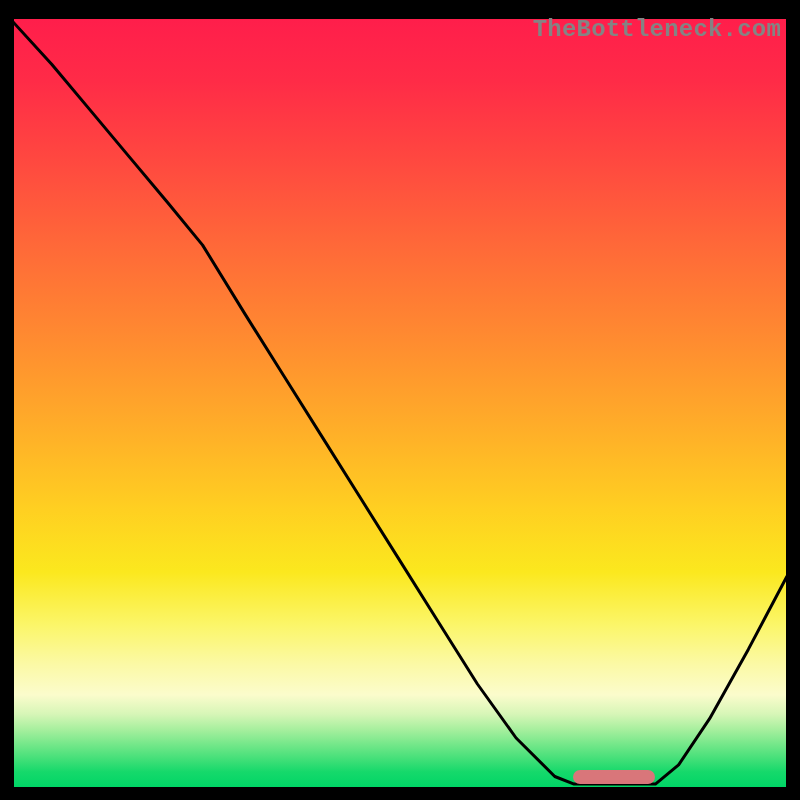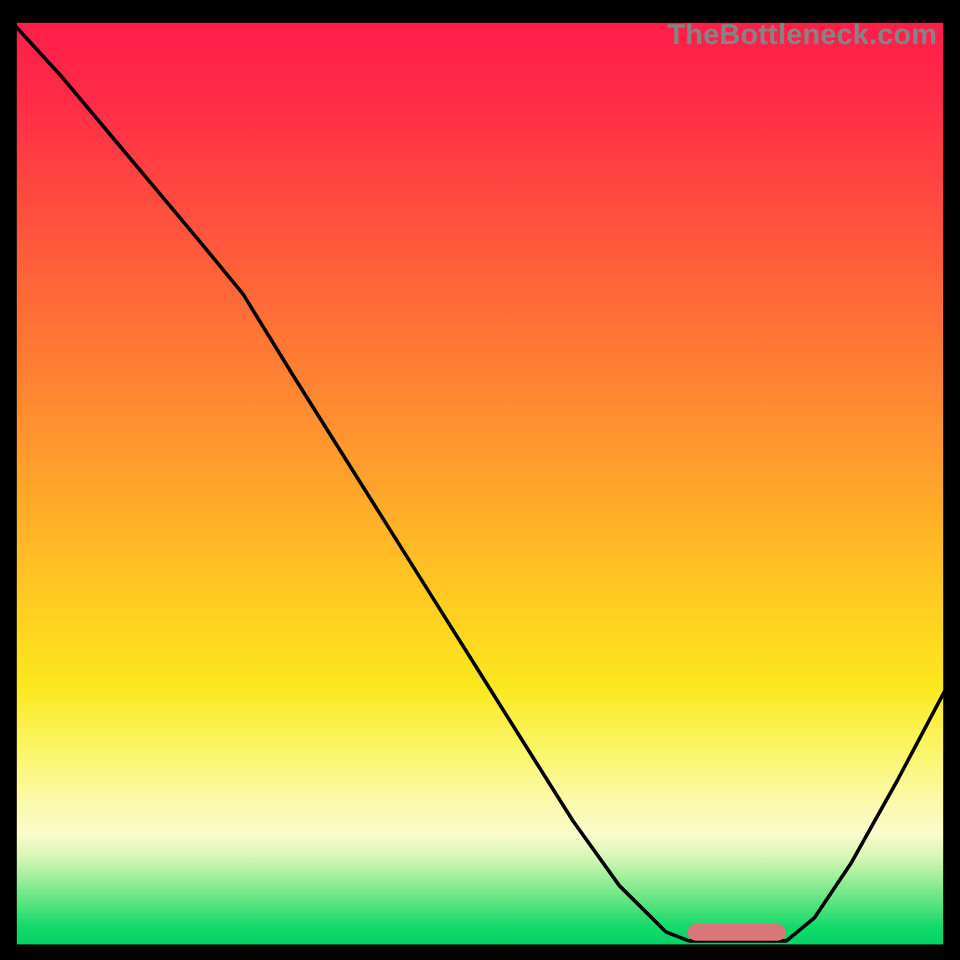--- a/index.html
+++ b/index.html
@@ -21,20 +21,21 @@
   }
   .watermark {
     position: absolute;
     top: -2px;
     right: 6px;
     color: #848484;
     font-size: 24px;
     font-weight: 600;
     letter-spacing: 0.2px;
     pointer-events: none;
+    font-family: Liberation Mono, monospace;
   }
   .plot {
     position: absolute;
     left: 0;
     top: 0;
     width: 774px;
     height: 770px;
   }
   
   .grad {

